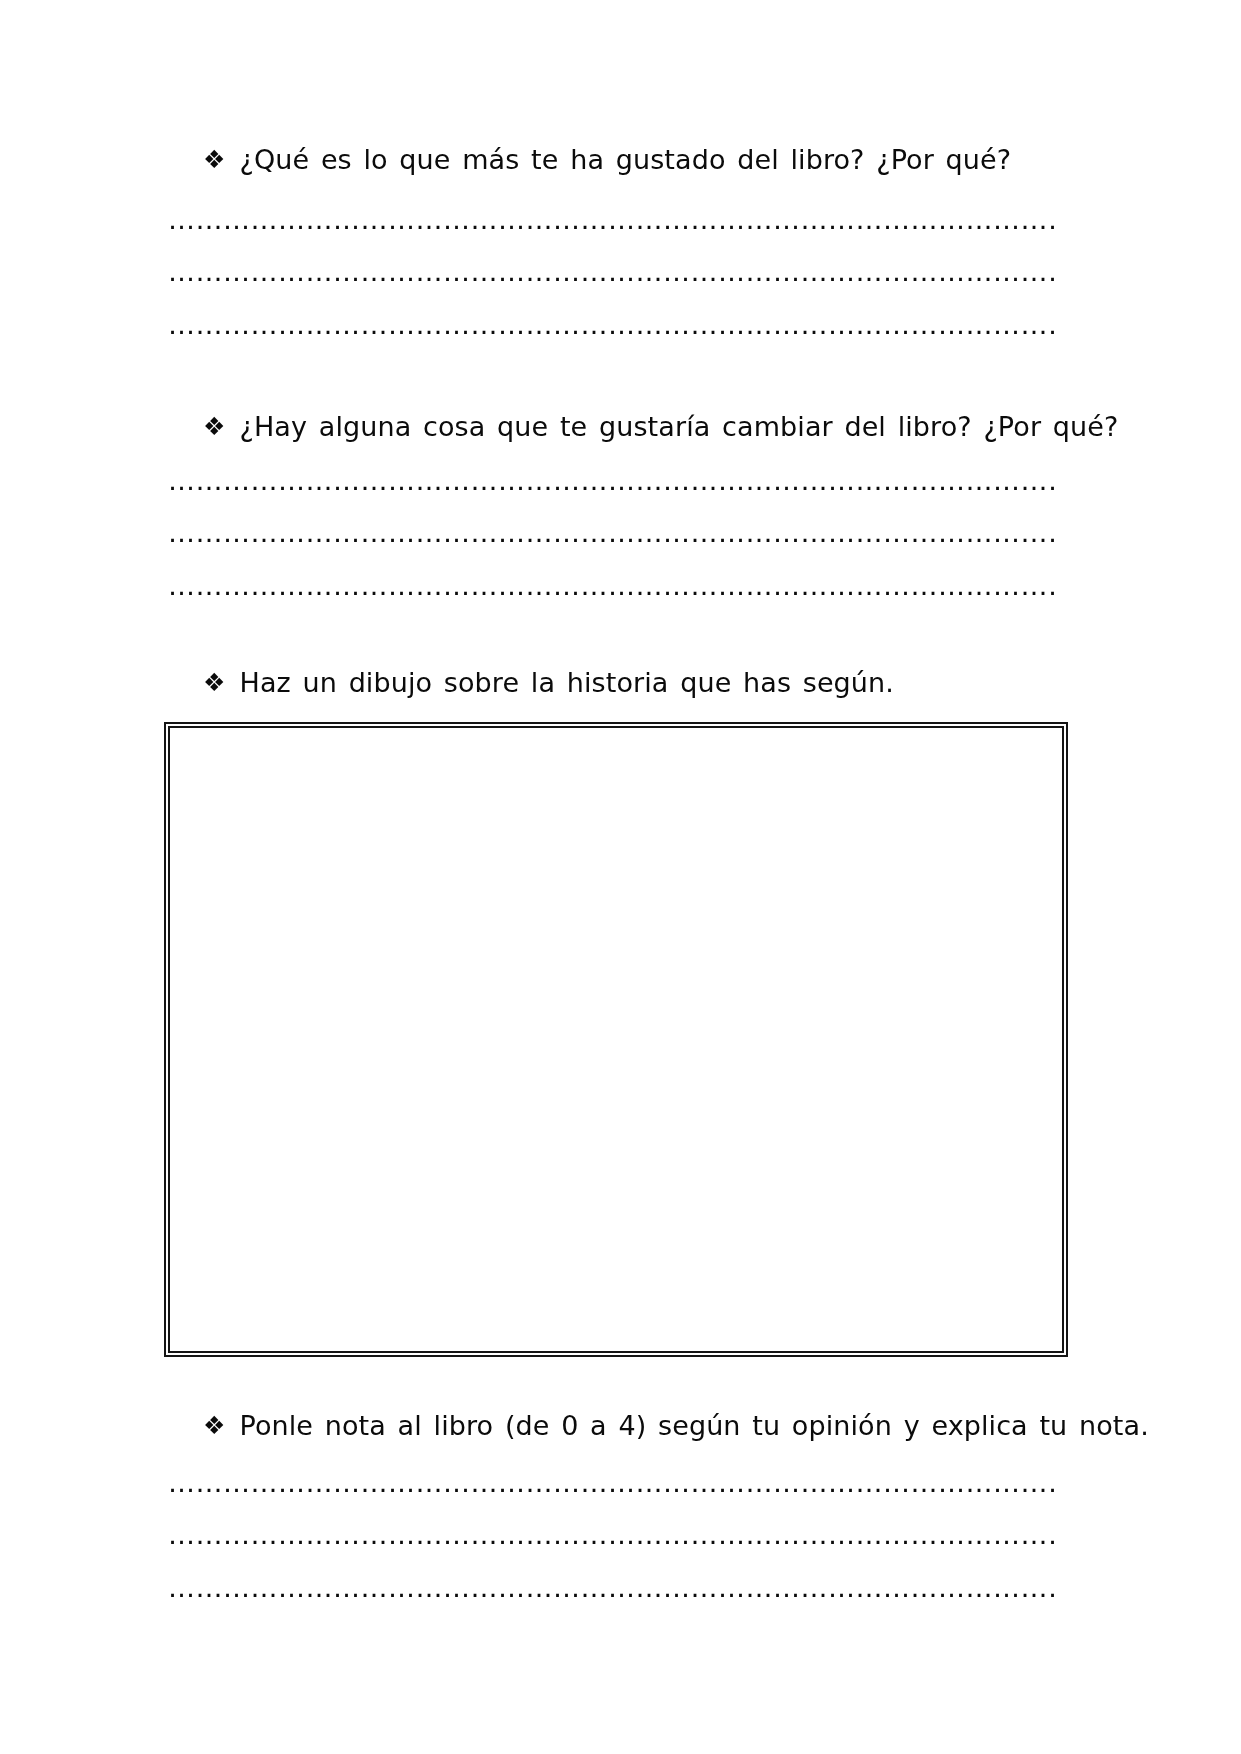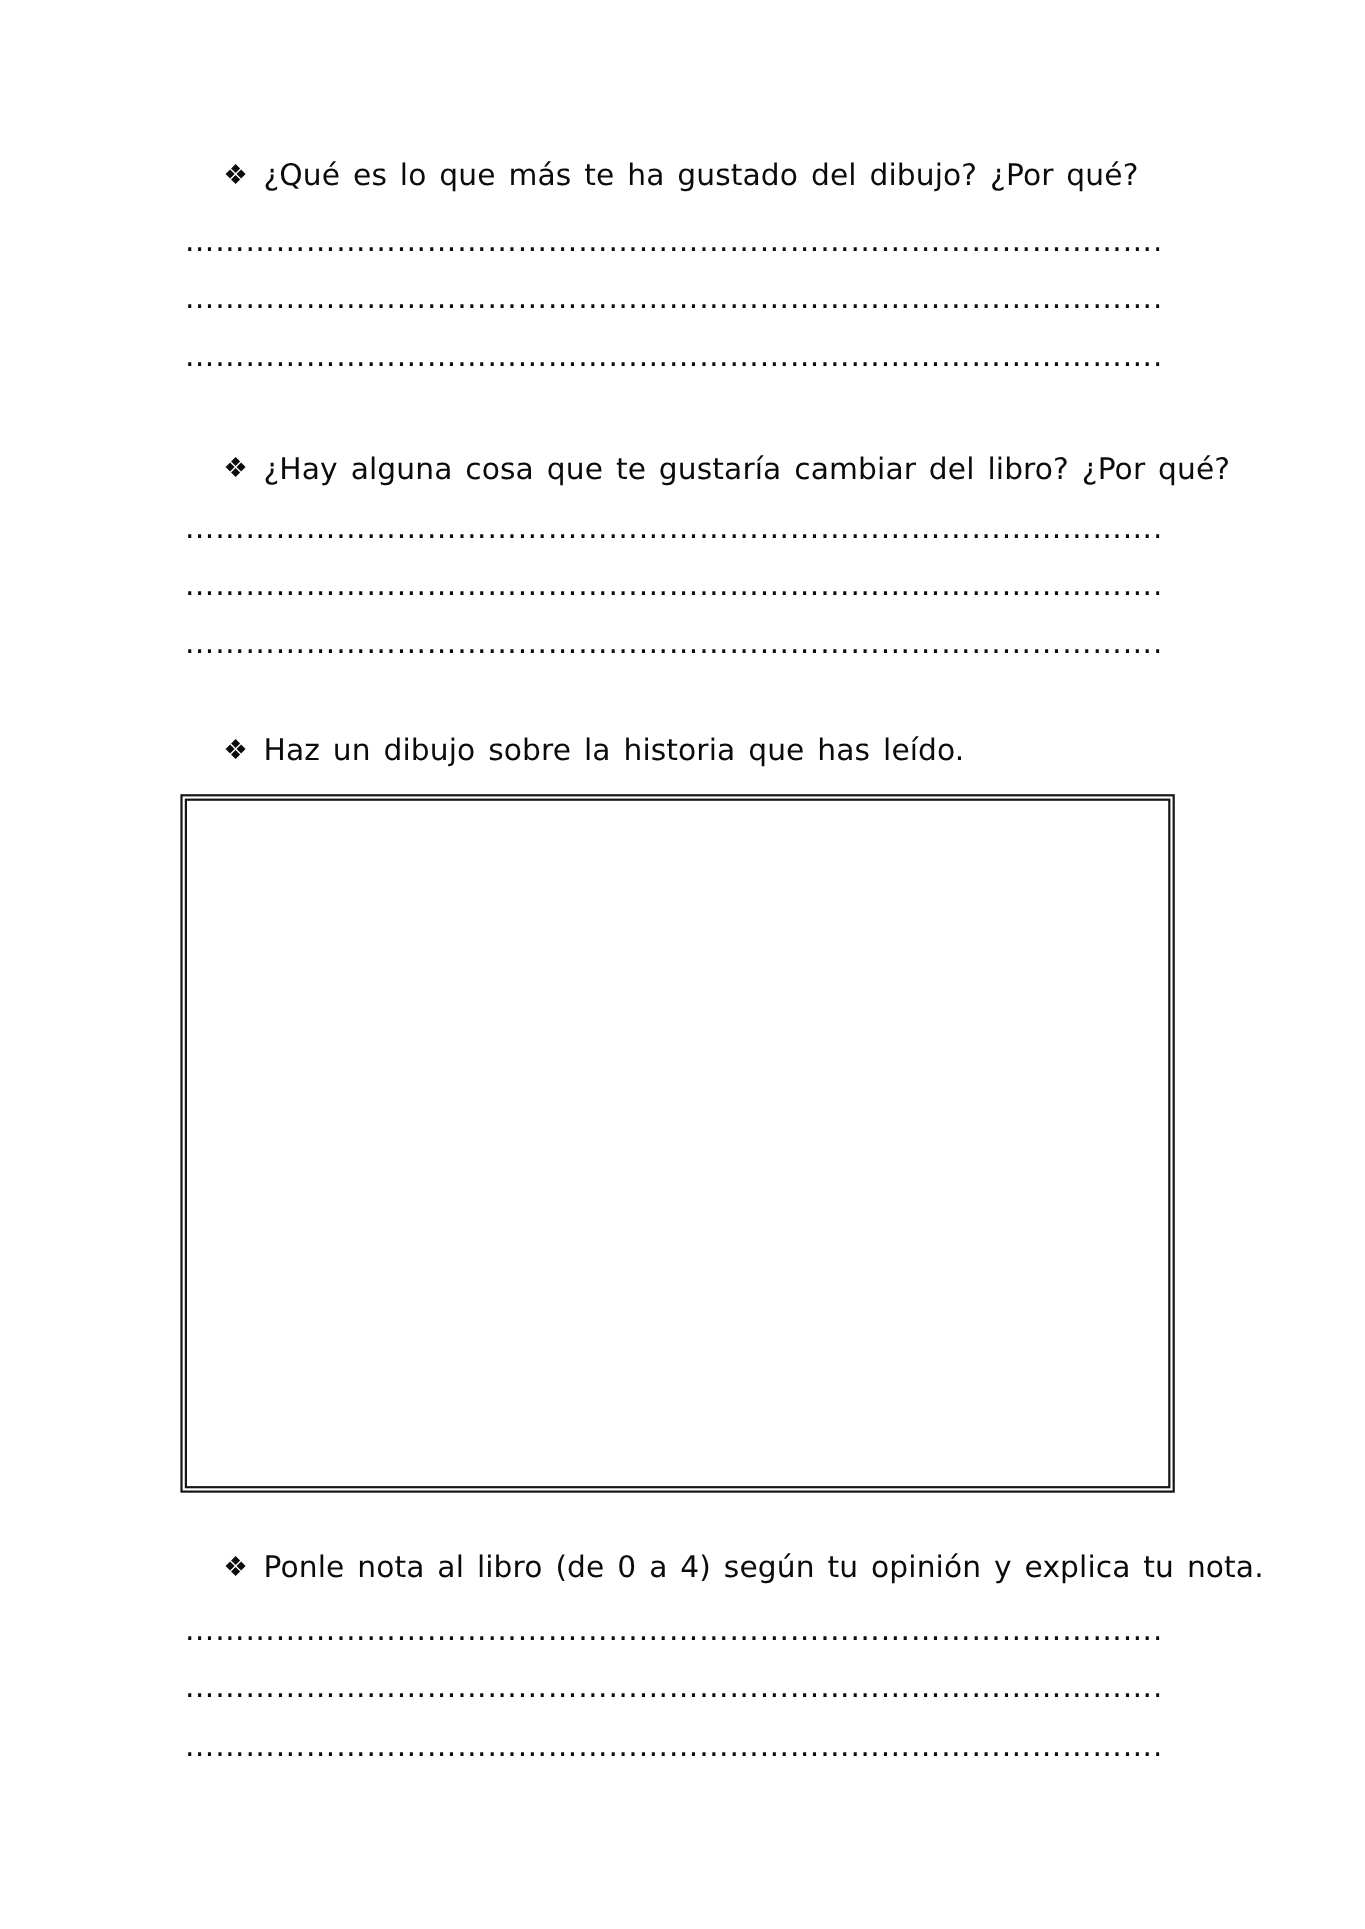--- a/index.html
+++ b/index.html
@@ -65,41 +65,41 @@
     background: #ffffff;
   }
 </style>
 </head>
 <body>
 
 <div class="page">
 
   <div class="heading h1">
     <span class="bullet">❖</span>
-    <span>¿Qué es lo que más te ha gustado del dibujo? ¿Por qué?</span>
+    <span>¿Qué es lo que más te ha gustado del libro? ¿Por qué?</span>
   </div>
   <div class="dots-block d1">
     <div class="dots-line">……………………………………………………………………………………………………………………………………………………………………………………</div>
     <div class="dots-line">……………………………………………………………………………………………………………………………………………………………………………………</div>
     <div class="dots-line">……………………………………………………………………………………………………………………………………………………………………………………</div>
   </div>
 
   <div class="heading h2">
     <span class="bullet">❖</span>
     <span>¿Hay alguna cosa que te gustaría cambiar del libro? ¿Por qué?</span>
   </div>
   <div class="dots-block d2">
     <div class="dots-line">……………………………………………………………………………………………………………………………………………………………………………………</div>
     <div class="dots-line">……………………………………………………………………………………………………………………………………………………………………………………</div>
     <div class="dots-line">……………………………………………………………………………………………………………………………………………………………………………………</div>
   </div>
 
   <div class="heading h3">
     <span class="bullet">❖</span>
-    <span>Haz un dibujo sobre la historia que has leído.</span>
+    <span>Haz un dibujo sobre la historia que has según.</span>
   </div>
   <div class="drawing-box"></div>
 
   <div class="heading h4">
     <span class="bullet">❖</span>
     <span>Ponle nota al libro (de 0 a 4) según tu opinión y explica tu nota.</span>
   </div>
   <div class="dots-block d4">
     <div class="dots-line">……………………………………………………………………………………………………………………………………………………………………………………</div>
     <div class="dots-line">……………………………………………………………………………………………………………………………………………………………………………………</div>

